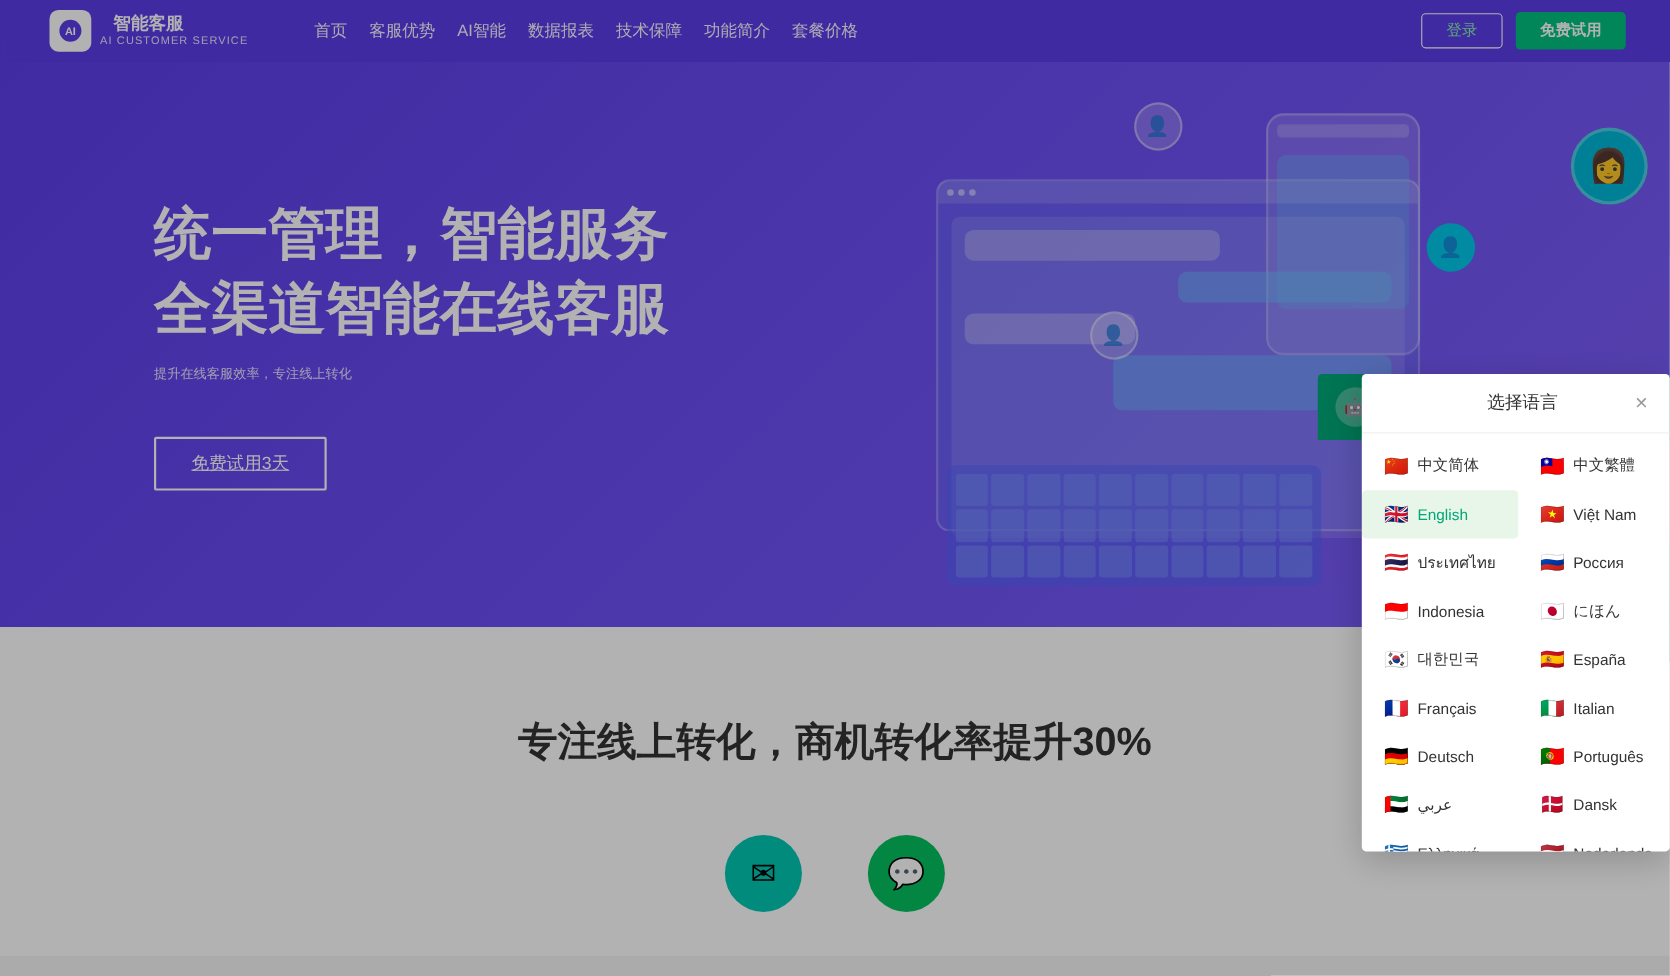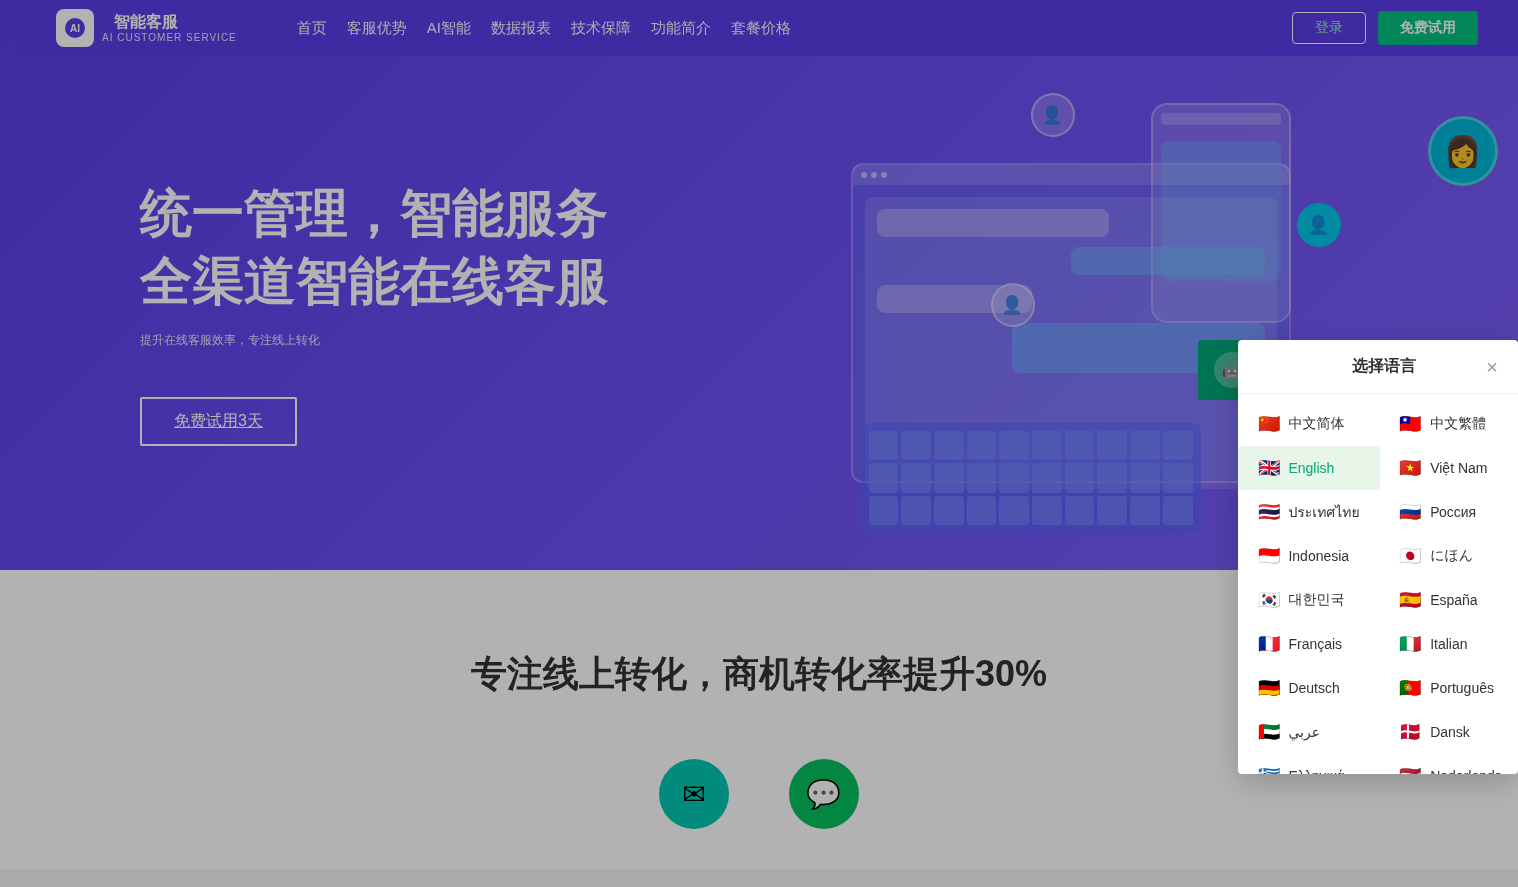--- a/index.html
+++ b/index.html
@@ -1,21 +1,21 @@
 <!DOCTYPE html>
 <html><head>
   <meta charset="utf-8">
   <style>
     * { margin: 0; padding: 0; box-sizing: border-box; }
     body { font-family: 'Microsoft YaHei', Arial, sans-serif; overflow-x: hidden; background: #f5f5f5; }
 
     
     .header {
       position: fixed;
-      top: 0; left: 16px; right: 0;
+      top: 0; left: 5px; right: 0;
       height: 56px;
       background: #5b3de8;
       display: flex;
       align-items: center;
       padding: 0 40px;
       z-index: 100;
     }
     .logo-area {
       display: flex;
       align-items: center;
@@ -303,21 +303,21 @@
     }
     .lang-modal-header {
       display: flex;
       align-items: center;
       justify-content: space-between;
       padding: 16px 20px;
       border-bottom: 1px solid #eee;
     }
     .lang-modal-title {
       font-size: 16px;
-      font-weight: bold;
+      font-weight: normal;
       color: #333;
       text-align: center;
       flex: 1;
     }
     .lang-close-btn {
       background: none;
       border: none;
       font-size: 20px;
       cursor: pointer;
       color: #999;

